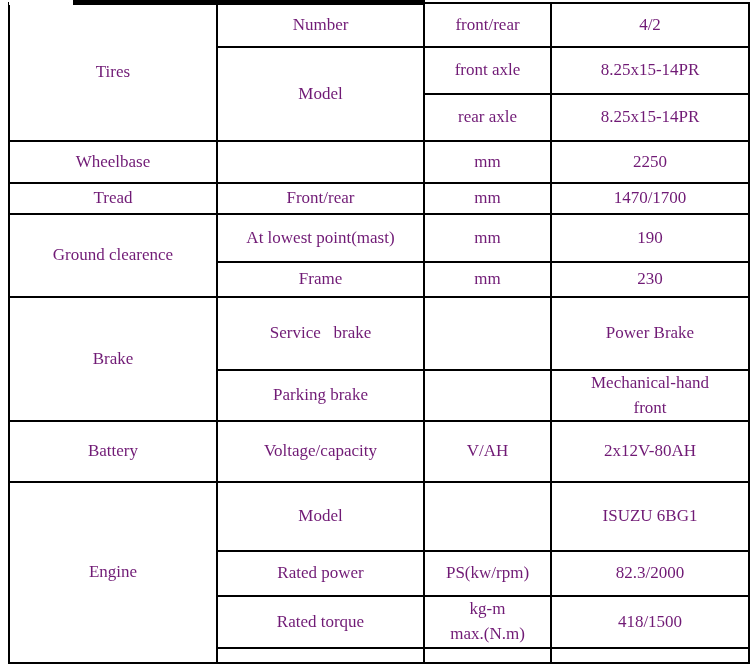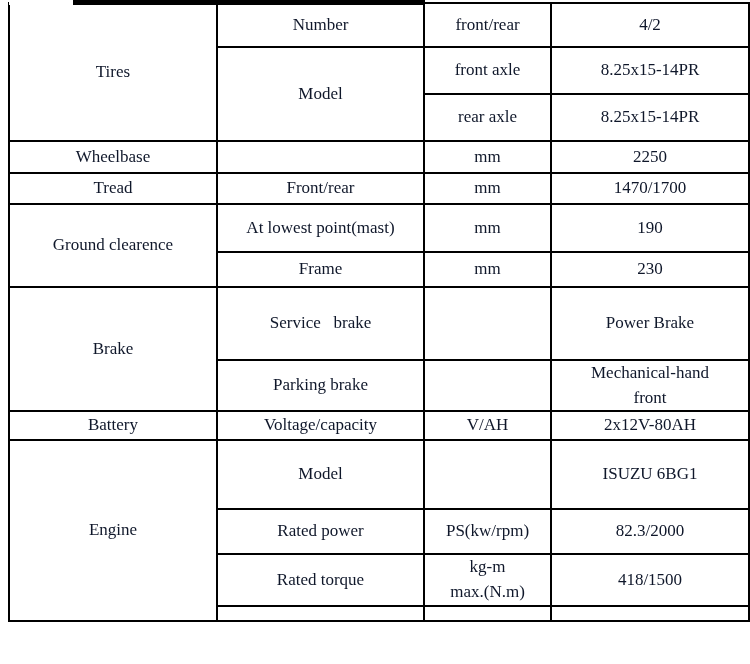--- a/index.html
+++ b/index.html
@@ -20,21 +20,21 @@
     left: 8px;
     top: 2px;
     border-collapse: collapse;
     table-layout: fixed;
   }
   table.spec td {
     border: 2px solid #000000;
     text-align: center;
     vertical-align: middle;
     font-size: 17px;
-    color: #0f172a;
+    color: #701a75;
     line-height: 1.45;
     padding: 0 4px;
     white-space: pre-wrap;
     overflow: hidden;
   }
   td.cell-engine-category {
     vertical-align: bottom;
     padding-bottom: 8px;
   }
   td.value-highlight {
@@ -83,21 +83,21 @@
       </tr>
       <tr style="height:47px">
         <td rowspan="2">Model</td>
         <td>front axle</td>
         <td>8.25x15-14PR</td>
       </tr>
       <tr style="height:47px">
         <td>rear axle</td>
         <td>8.25x15-14PR</td>
       </tr>
-      <tr style="height:32px">
+      <tr style="height:42px">
         <td>Wheelbase</td>
         <td></td>
         <td>mm</td>
         <td>2250</td>
       </tr>
       <tr style="height:31px">
         <td>Tread</td>
         <td>Front/rear</td>
         <td>mm</td>
         <td>1470/1700</td>
@@ -118,21 +118,21 @@
         <td>Service   brake</td>
         <td></td>
         <td>Power Brake</td>
       </tr>
       <tr style="height:44px">
         <td>Parking brake</td>
         <td></td>
         <td>Mechanical-hand
 front</td>
       </tr>
-      <tr style="height:29px">
+      <tr style="height:61px">
         <td>Battery</td>
         <td>Voltage/capacity</td>
         <td>V/AH</td>
         <td>2x12V-80AH</td>
       </tr>
       <tr style="height:69px">
         <td rowspan="4" class="cell-engine-category">Engine</td>
         <td>Model</td>
         <td></td>
         <td class="value-highlight">ISUZU 6BG1</td>

